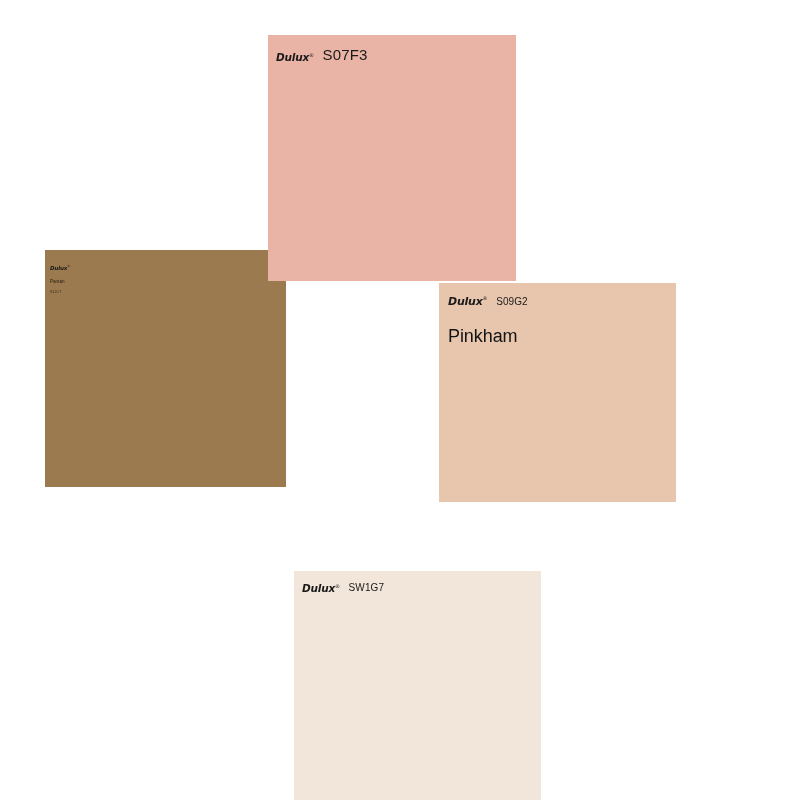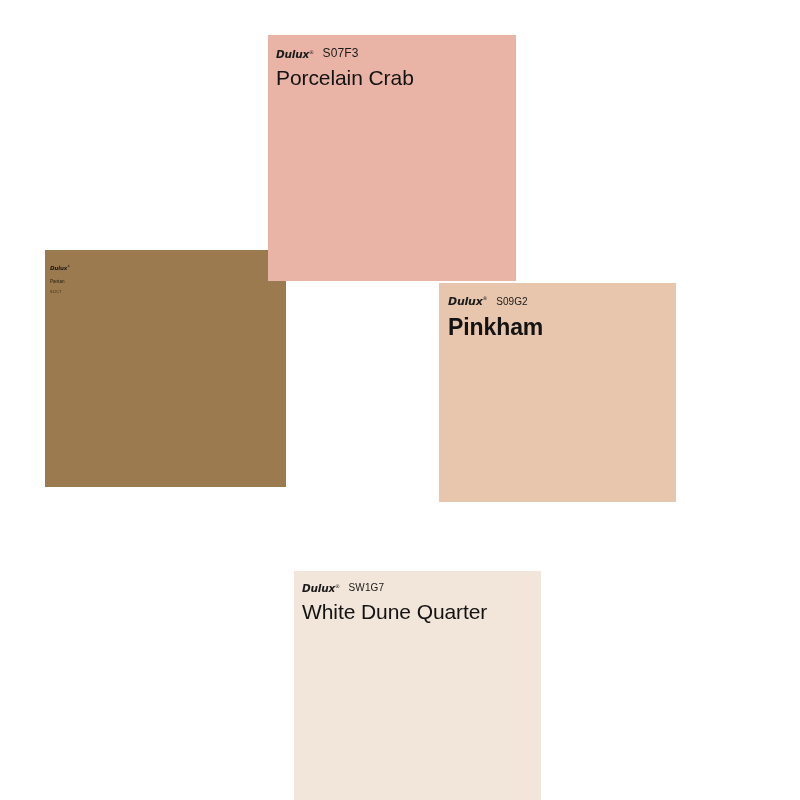--- a/index.html
+++ b/index.html
@@ -59,32 +59,32 @@
     white-space: nowrap;
   }
 
   
   #sw-porcelain-crab {
     left: 268px; top: 35px; width: 248px; height: 246px;
   }
   #sw-porcelain-crab .pad { padding: 12px 0 0 8px; }
   #sw-porcelain-crab .brand { font-size: 10.5px; }
   #sw-porcelain-crab .brand-tm { font-size: 5px; }
-  #sw-porcelain-crab .code { font-size: 12px; padding-bottom: 0.5px; }
+  #sw-porcelain-crab .code { font-size: 15px; padding-bottom: 0.5px; }
   #sw-porcelain-crab .name { font-size: 21px; margin-top: 7px; }
 
   
   #sw-pinkham {
     left: 439px; top: 283px; width: 237px; height: 219px;
   }
   #sw-pinkham .pad { padding: 13px 0 0 9px; }
   #sw-pinkham .brand { font-size: 11px; }
   #sw-pinkham .brand-tm { font-size: 5px; }
   #sw-pinkham .code { font-size: 10px; padding-bottom: 0.5px; text-align: center; }
-  #sw-pinkham .name { font-size: 23px; margin-top: 8px; font-weight: bold; }
+  #sw-pinkham .name { font-size: 18px; margin-top: 20px; }
 
   
   #sw-white-dune-quarter {
     left: 294px; top: 571px; width: 247px; height: 229px;
   }
   #sw-white-dune-quarter .pad { padding: 12px 0 0 8px; }
   #sw-white-dune-quarter .brand { font-size: 10.5px; }
   #sw-white-dune-quarter .brand-tm { font-size: 5px; }
   #sw-white-dune-quarter .code { font-size: 10px; padding-bottom: 0.5px; }
   #sw-white-dune-quarter .name { font-size: 21px; margin-top: 7px; }
@@ -114,37 +114,35 @@
       <div class="code">S12C7</div>
     </div>
   </div>
 
   <div class="swatch" id="sw-porcelain-crab" style="background-color: rgb(233, 180, 166); color: rgb(19, 19, 19);">
     <div class="pad">
       <div class="swatch-header">
         <span class="brand"><span>Dulux</span><span class="brand-tm">®</span></span>
         <span class="code">S07F3</span>
       </div>
-      <div class="name">Porcelain Crab</div>
     </div>
   </div>
 
   <div class="swatch" id="sw-pinkham" style="background-color: rgb(232, 198, 173); color: rgb(19, 19, 19);">
     <div class="pad">
       <div class="swatch-header">
         <span class="brand"><span>Dulux</span><span class="brand-tm">®</span></span>
         <span class="code">S09G2</span>
       </div>
       <div class="name">Pinkham</div>
     </div>
   </div>
 
   <div class="swatch" id="sw-white-dune-quarter" style="background-color: rgb(242, 229, 217); color: rgb(19, 19, 19);">
     <div class="pad">
       <div class="swatch-header">
         <span class="brand"><span>Dulux</span><span class="brand-tm">®</span></span>
         <span class="code">SW1G7</span>
       </div>
-      <div class="name">White Dune Quarter</div>
     </div>
   </div>
 
 </div>
 
 </body></html>

